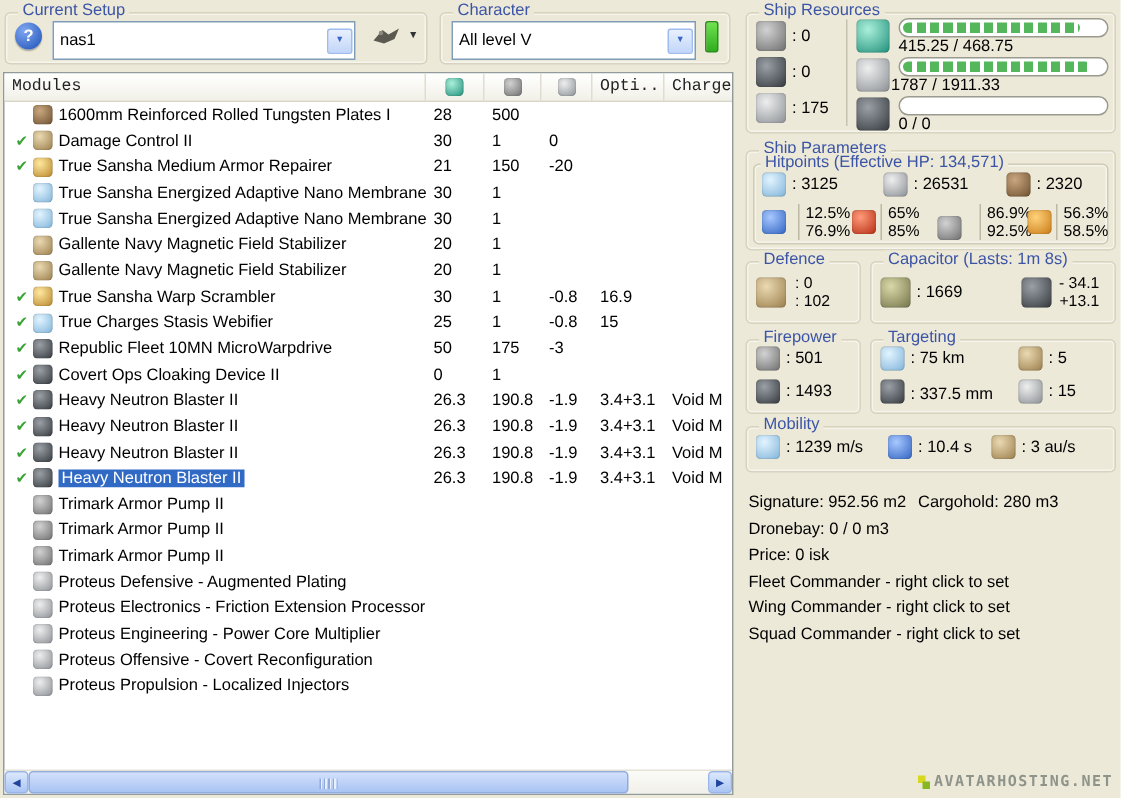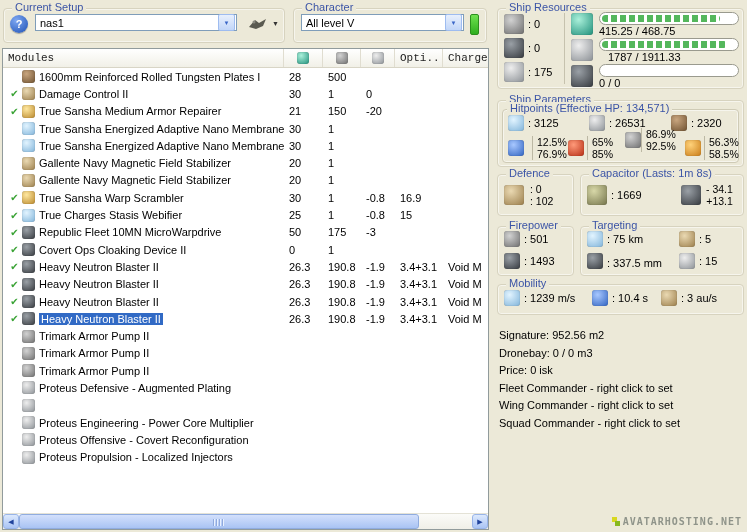--- a/index.html
+++ b/index.html
@@ -24,21 +24,21 @@
     padding: 0 3px;
     color: #3b54a6;
     white-space: nowrap;
   }
   
   .combo {
     position: absolute;
     display: flex; align-items: center;
     background: #fff;
     border: 1px solid #7f9db9;
-    height: 17px;
+    height: 26px;
   }
   .combo .cval { flex: 1; padding-left: 4px; white-space: nowrap; overflow: hidden; }
   .combo .cbtn {
     width: 17px; height: 17px; margin-right: 1px;
     border: 1px solid #9ebcf0; border-radius: 2px;
     background: linear-gradient(#e8f0fd, #c2d6f8);
     color: #3a66c8; font-size: 6px;
     display: flex; align-items: center; justify-content: center;
   }
   .help {
@@ -420,20 +420,21 @@
     <div class="cell c-cpu"></div>
     <div class="cell c-pg"></div>
     <div class="cell c-cap"></div>
     <div class="cell c-opti"></div>
     <div class="cell c-charge"></div>
   </div>
       <div class="mrow">
     <div class="cell c-name namecell">
       <span class="chk"></span>
       <div class="gi s13 micon g-silver"></div>
+      <span class="mname">Proteus Electronics - Friction Extension Processor</span>
     </div>
     <div class="cell c-cpu"></div>
     <div class="cell c-pg"></div>
     <div class="cell c-cap"></div>
     <div class="cell c-opti"></div>
     <div class="cell c-charge"></div>
   </div>
       <div class="mrow">
     <div class="cell c-name namecell">
       <span class="chk"></span>
@@ -498,21 +499,21 @@
   <div class="abs" style="left:66px; top:4px; bottom:4px; width:1px; background:#c6c2ae;"></div>
   <div class="abs gi s22 g-teal" style="left:73px; top:4px;"></div>
   <div class="abs pbar" style="left:101px; top:3px; width:140px;">
       <div class="pfill" style="width: calc(88.6% - 4px);"></div>
     </div>
   <div class="abs" style="left:101px; top:16px;">415.25 / 468.75</div>
   <div class="abs gi s22 g-silver" style="left:73px; top:30px;"></div>
   <div class="abs pbar" style="left:101px; top:29px; width:140px;">
       <div class="pfill" style="width: calc(93.5% - 4px);"></div>
     </div>
-  <div class="abs" style="left:110px; top:42px;">1787 / 1911.33</div>
+  <div class="abs" style="left:96px; top:42px;">1787 / 1911.33</div>
   <div class="abs gi s22 g-dark" style="left:73px; top:56px;"></div>
   <div class="abs pbar" style="left:101px; top:55px; width:140px;"></div>
   <div class="abs" style="left:101px; top:68px;">0 / 0</div>
 </div>
 
 <div class="gb" style="left:497px; top:100px; width:247px; height:67px;">
   <span class="gb-title">Ship Parameters</span>
   <div class="gb" style="left:4px; top:8px; width:237px; height:54px; border-color:#cfcbb6;">
     <span class="gb-title" style="left:4px;">Hitpoints (Effective HP: 134,571)</span>
     <div class="stat abs" style="left:5px; top:5px;">
@@ -534,21 +535,21 @@
         <span>76.9%</span>
       </div>
     </div>
     <div class="stat abs" style="left:65px; top:26px; gap:3px;">
       <div class="gi g-red"></div>
       <div class="vstack divl" style="font-size:10.5px;">
         <span>65%</span>
         <span>85%</span>
       </div>
     </div>
-    <div class="stat abs" style="left:122px; top:18px; gap:0;">
+    <div class="stat abs" style="left:122px; top:26px; gap:12px;align-items:flex-end;">
       <div class="gi g-gray"></div>
       <div class="vstack divl" style="font-size:10.5px;">
         <span>86.9%</span>
         <span>92.5%</span>
       </div>
     </div>
     <div class="stat abs" style="left:182px; top:26px; gap:3px;">
       <div class="gi g-orange"></div>
       <div class="vstack divl" style="font-size:10.5px;">
         <span>56.3%</span>
@@ -626,20 +627,21 @@
     </div>
   <div class="stat abs" style="left:163px; top:5px;">
       <div class="gi g-tan"></div>
       <span>: 3 au/s</span>
     </div>
 </div>
 
 <div class="abs" style="left:499px; top:327px; width:246px;">
   <div class="summary-line" style="display:flex;">
     <span style="width:113px;">Signature: 952.56 m2</span>
+    <span>Cargohold: 280 m3</span>
   </div>
   <div class="summary-line">Dronebay: 0 / 0 m3</div>
   <div class="summary-line">Price: 0 isk</div>
   <div class="summary-line">Fleet Commander - right click to set</div>
   <div class="summary-line">Wing Commander - right click to set</div>
   <div class="summary-line">Squad Commander - right click to set</div>
 </div>
 
 <div id="watermark">
   <span style="display:flex;">

